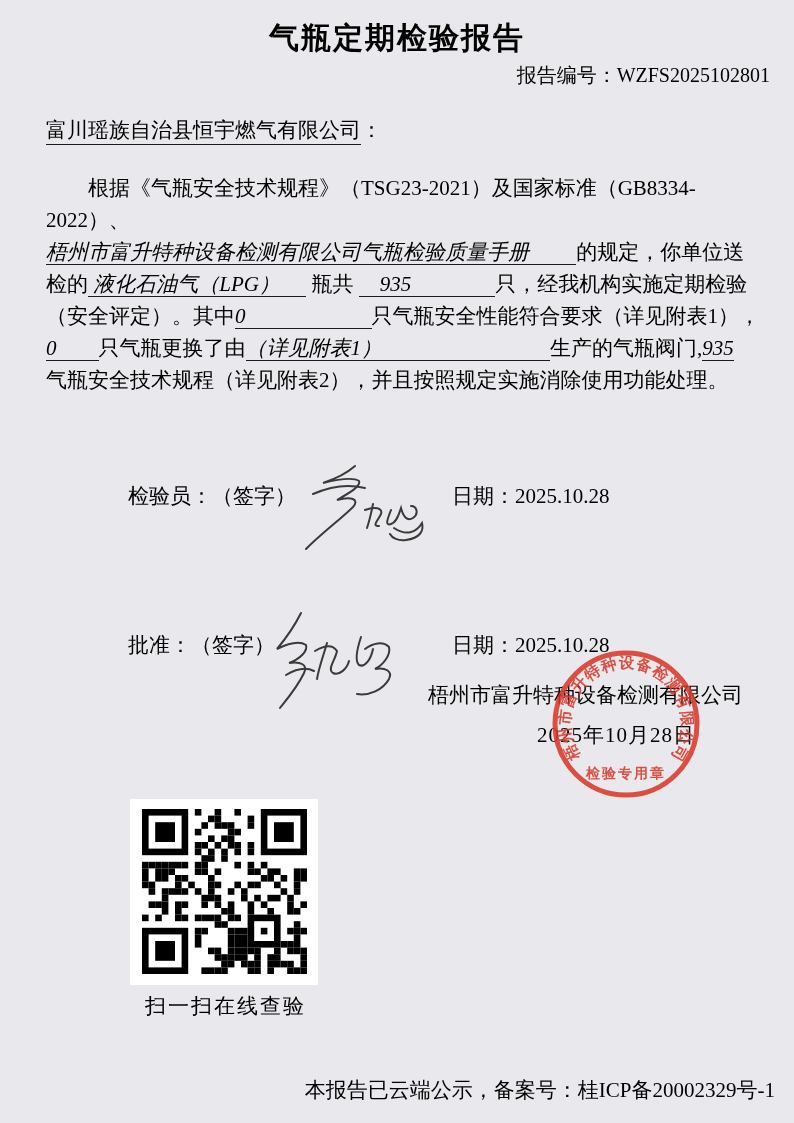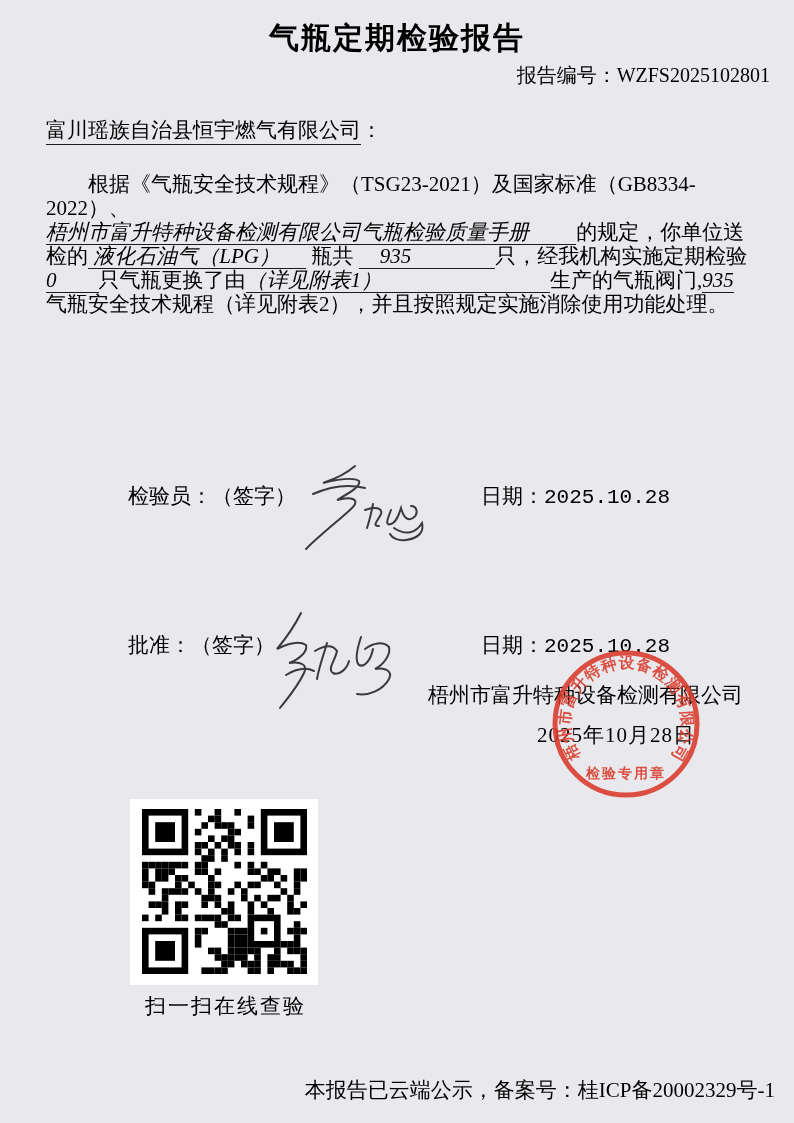--- a/index.html
+++ b/index.html
@@ -21,27 +21,27 @@
     position:absolute;top:62px;left:0;right:24px;
     text-align:right;font-size:20px;
   }
   .addressee{
     position:absolute;top:116px;left:46px;
     font-size:21px;white-space:pre-wrap;
   }
   .addressee .u{border-bottom:1.5px solid #1b1b1b;padding-bottom:2px;}
   .body-paragraph{
     position:absolute;top:172px;left:46px;right:22px;
-    font-size:21px;line-height:24px;
+    font-size:21px;line-height:32px;
   }
   .bline{white-space:pre-wrap;}
   .bline .u{border-bottom:1.5px solid #1b1b1b;font-style:italic;}
   .sig-row{position:absolute;left:0;width:100%;font-size:21px;}
   .sig-label{position:absolute;left:128px;top:0;}
-  .sig-date{position:absolute;left:481px;top:0;font-family:Liberation Mono, monospace;}
+  .sig-date{position:absolute;left:452px;top:0;}
   .sig-svg{position:absolute;}
   .org-name{position:absolute;top:681px;left:428px;font-size:21px;}
   .stamp-date{position:absolute;top:721px;left:537px;font-size:21px;letter-spacing:1px;}
   .stamp{position:absolute;top:648px;left:550px;width:152px;height:152px;opacity:.88;}
   .qr-box{
     position:absolute;top:799px;left:130px;width:188px;height:186px;
     background:#ffffff;
   }
   .qr-inner{position:absolute;top:10px;left:12px;}
   .qr-caption{position:absolute;top:992px;left:145px;font-size:21px;letter-spacing:2px;}
@@ -59,20 +59,21 @@
   <div class="title">气瓶定期检验报告</div>
 
   <div class="report-no"><span>报告编号：</span><span>WZFS2025102801</span></div>
 
   <div class="addressee"><span class="u">富川瑶族自治县恒宇燃气有限公司</span><span>：</span></div>
 
   <div class="body-paragraph">
       <div class="bline"><span>　　根据《气瓶安全技术规程》（TSG23-2021）及国家标准（GB8334-2022）、</span></div>
       <div class="bline"><span class="u">梧州市富升特种设备检测有限公司气瓶检验质量手册　　 </span><span>的规定，你单位送</span></div>
       <div class="bline"><span>检的</span><span class="u"> 液化石油气（LPG）　 </span><span> 瓶共 </span><span class="u">　935　　　　</span><span>只，经我机构实施定期检验</span></div>
+      <div class="bline"><span>（安全评定）。其中</span><span class="u">0　　　　　　</span><span>只气瓶安全性能符合要求（详见附表1），</span></div>
       <div class="bline"><span class="u">0　　</span><span>只气瓶更换了由</span><span class="u">（详见附表1）　　　　　　　　</span><span>生产的气瓶阀门,</span><span class="u">935</span></div>
       <div class="bline"><span>气瓶安全技术规程（详见附表2），并且按照规定实施消除使用功能处理。</span></div>
     </div>
 
   <div class="sig-row" style="top:482px;">
     <span class="sig-label">检验员：（签字）</span>
     <span class="sig-date"><span>日期：</span><span>2025.10.28</span></span>
   </div>
   <svg class="sig-svg" style="top:460px;left:293px;" width="140" height="95" viewBox="0 0 140 95">
     <g fill="none" stroke="#3a3a3a" stroke-width="2" stroke-linecap="round">

